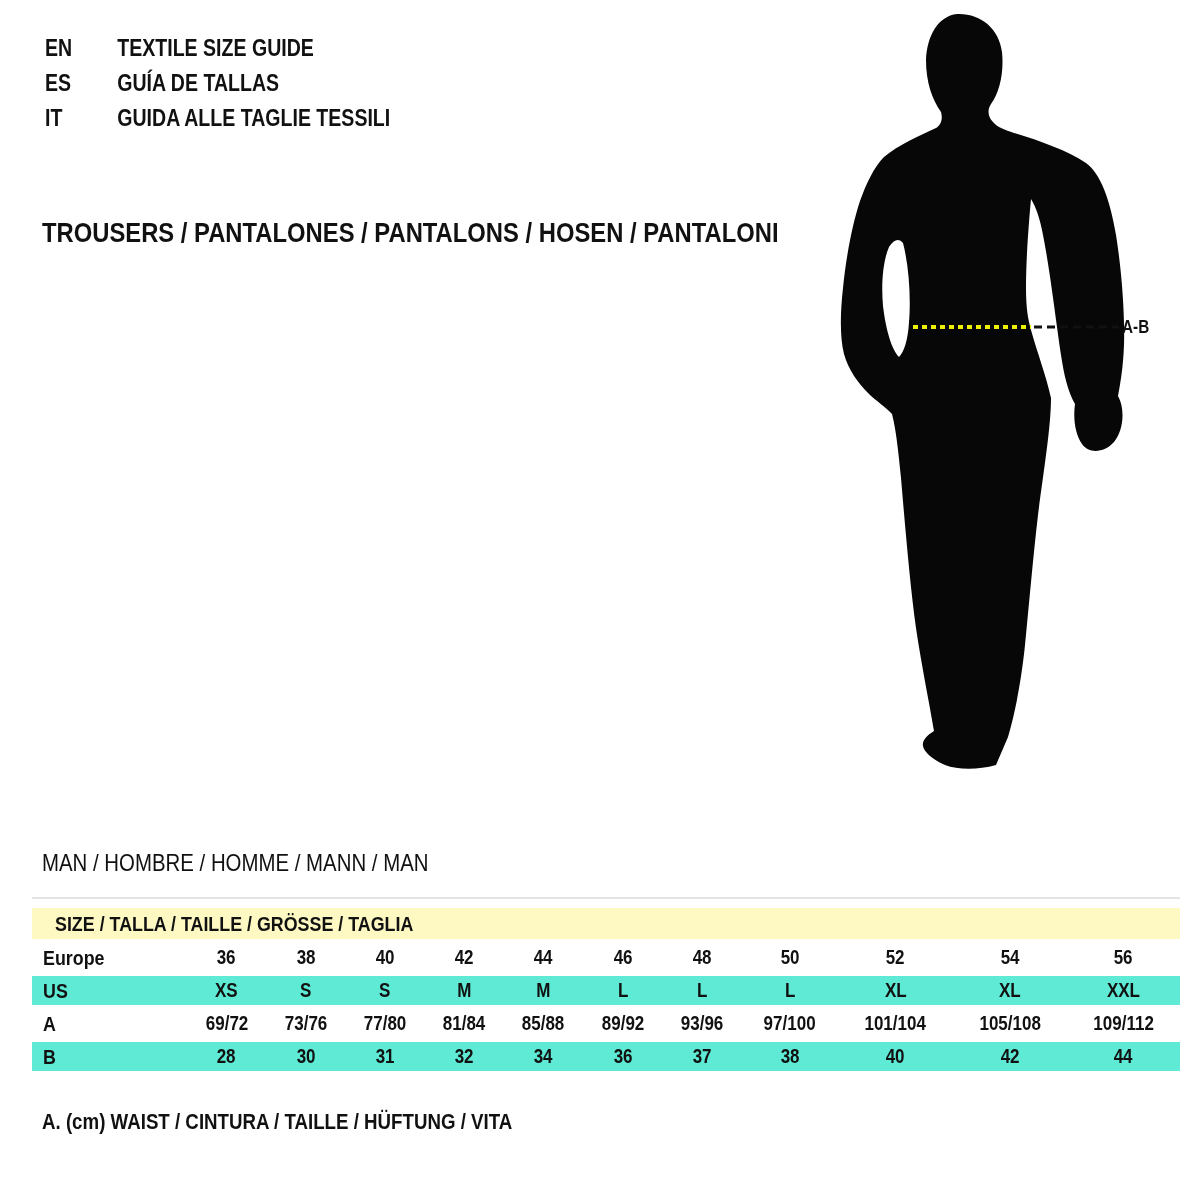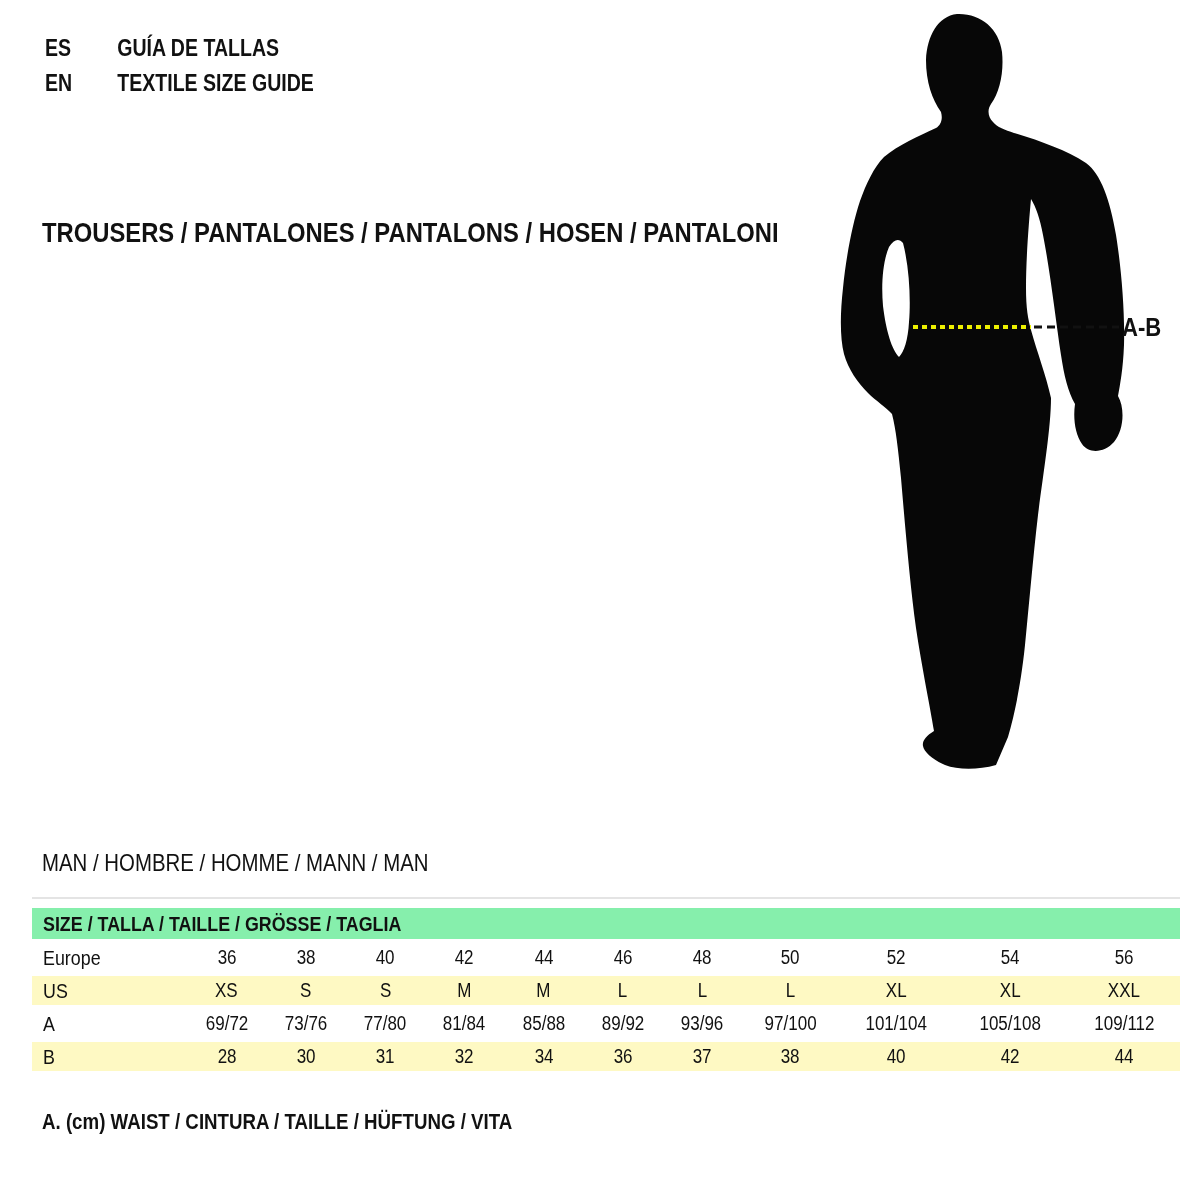--- a/index.html
+++ b/index.html
@@ -15,51 +15,57 @@
   .lang-row{height:35px;display:flex;align-items:center;font-size:23px;font-weight:bold;}
   .lang-code{width:85px;flex:0 0 85px;}
   .lang-title{}
 
   
   #garment-heading{left:42px;top:215px;font-size:28px;font-weight:bold;line-height:35px;}
   #section-heading{left:42px;top:848px;font-size:24px;font-weight:normal;line-height:30px;}
 
   
   #figure-wrap{left:820px;top:0;width:340px;height:800px;}
-  #measure-label{left:1122px;top:313px;font-size:26px;font-weight:bold;line-height:28px;}
+  #measure-label{left:1122px;top:313px;font-size:18px;font-weight:bold;line-height:28px;}
 
   
   #table-wrap{left:32px;top:897px;width:1148px;}
   #table-topline{height:2px;background:#e4e4e4;width:100%;}
   table#size-table{width:100%;border-collapse:separate;border-spacing:0 4px;margin-top:5px;}
   #size-table th,#size-table td{padding:0;font-weight:normal;}
-  #size-table .hdr{background:#86efac;height:31px;text-align:left;font-size:21px;font-weight:bold;padding-left:11px;margin-top:6px;}
-  #size-table td{height:29px;text-align:center;font-size:20px;}
+  #size-table .hdr{background:#fef9c3;height:31px;text-align:left;font-size:21px;font-weight:bold;padding-left:23px;margin-top:6px;}
+  #size-table td{height:29px;text-align:center;font-size:20px;font-weight:bold;}
   #size-table td.rowlabel{text-align:left;padding-left:11px;font-size:21px;}
-  tr.band td{background:#fef9c3;}
+  tr.band td{background:#5eead4;}
   tr.plain td{background:#ffffff;}
 
   
   #footnotes{left:42px;top:1105px;text-decoration:underline;}
   .footnote{font-size:22px;font-weight:bold;line-height:33px;}
 </style>
 </head>
 <body>
 
 <div id="lang-block" class="abs">
+  <div class="lang-row">
+    <span class="cx" style="display:flex;width:500px;">
+      <span class="lang-code">EN</span>
+      <span class="lang-title">TEXTILE SIZE GUIDE</span>
+    </span>
+  </div>
   <div class="lang-row">
     <span class="cx" style="display:flex;width:500px;">
       <span class="lang-code">ES</span>
       <span class="lang-title">GUÍA DE TALLAS</span>
     </span>
   </div>
   <div class="lang-row">
     <span class="cx" style="display:flex;width:500px;">
-      <span class="lang-code">EN</span>
-      <span class="lang-title">TEXTILE SIZE GUIDE</span>
+      <span class="lang-code">IT</span>
+      <span class="lang-title">GUIDA ALLE TAGLIE TESSILI</span>
     </span>
   </div>
 </div>
 
 <div id="garment-heading" class="abs">
   <span class="cx">TROUSERS / PANTALONES / PANTALONS / HOSEN / PANTALONI</span>
 </div>
 
 <div id="figure-wrap" class="abs">
   <svg width="340" height="800" viewBox="820 0 340 800" xmlns="http://www.w3.org/2000/svg">

